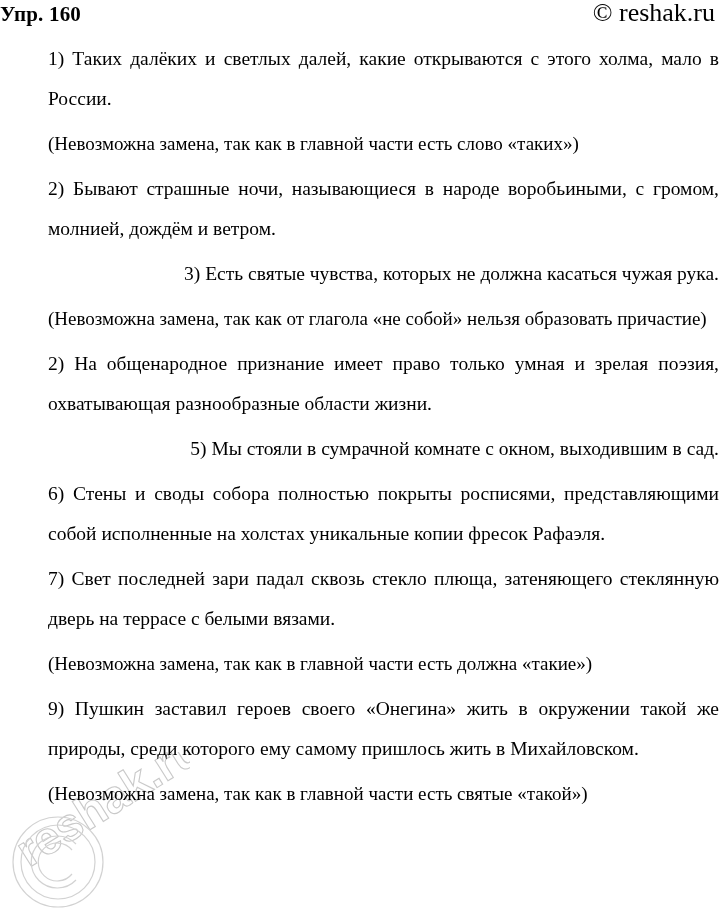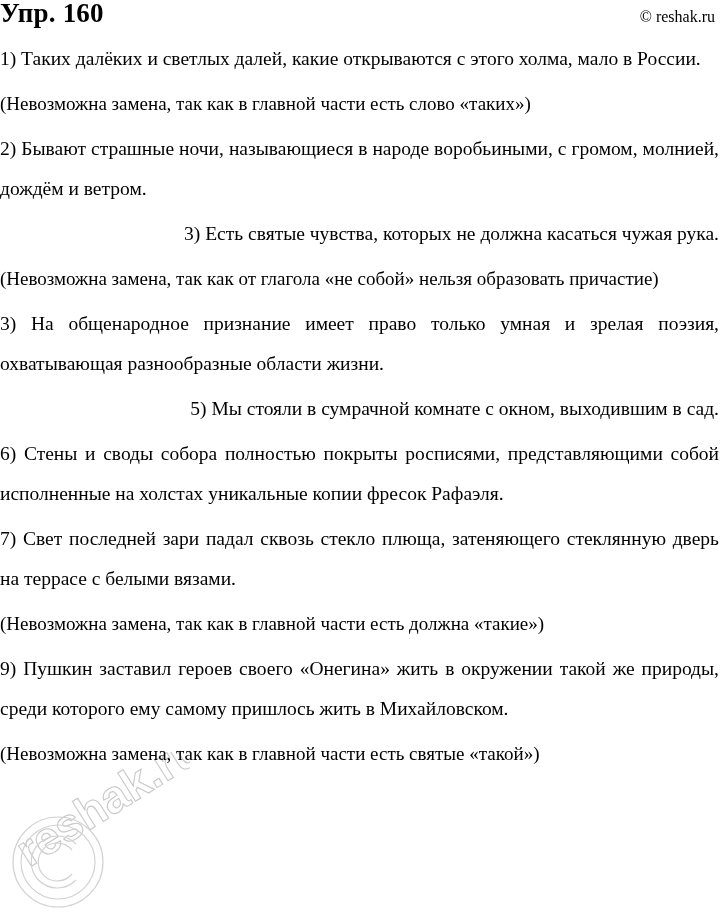--- a/index.html
+++ b/index.html
@@ -28,39 +28,40 @@
   
   .doc-header {
     position: relative;
     display: flex;
     align-items: baseline;
     justify-content: space-between;
     height: 30px;
     padding-top: 1px;
   }
   .doc-title {
-    font-size: 27px;
+    font-size: 21px;
     font-weight: bold;
     letter-spacing: 0.2px;
     line-height: 24px;
     white-space: nowrap;
   }
   .doc-credit {
-    font-size: 16px;
+    font-size: 26px;
     font-weight: normal;
     line-height: 24px;
     white-space: nowrap;
     padding-right: 4px;
   }
 
   
   .content {
     position: relative;
     z-index: 2;
     padding-top: 8px;
+    margin-left: 48px;
   }
 
   .para {
     font-size: 19.5px;
     line-height: 40px;
     text-align: justify;
     text-justify: inter-word;
     margin: 0 0 5px 0;
     padding: 0;
     hyphens: none;
@@ -132,21 +133,21 @@
   <div class="content">
 
     <p class="para">1) Таких далёких и светлых далей, какие открываются с этого холма, мало в России.</p>
     <p class="para note">(Невозможна замена, так как в главной части есть слово «таких»)</p>
 
     <p class="para">2) Бывают страшные ночи, называющиеся в народе воробьиными, с громом, молнией, дождём и ветром.</p>
 
     <p class="para single">3) Есть святые чувства, которых не должна касаться чужая рука.</p>
     <p class="para note">(Невозможна замена, так как от глагола «не собой» нельзя образовать причастие)</p>
 
-    <p class="para">3) На общенародное признание имеет право только умная и зрелая поэзия, охватывающая разнообразные области жизни.</p>
+    <p class="para">2) На общенародное признание имеет право только умная и зрелая поэзия, охватывающая разнообразные области жизни.</p>
 
     <p class="para single">5) Мы стояли в сумрачной комнате с окном, выходившим в сад.</p>
 
     <p class="para">6) Стены и своды собора полностью покрыты росписями, представляющими собой исполненные на холстах уникальные копии фресок Рафаэля.</p>
 
     <p class="para">7) Свет последней зари падал сквозь стекло плюща, затеняющего стеклянную дверь на террасе с белыми вязами.</p>
 
     <p class="para note">(Невозможна замена, так как в главной части есть должна «такие»)</p>
 
     <p class="para">9) Пушкин заставил героев своего «Онегина» жить в окружении такой же природы, среди которого ему самому пришлось жить в Михайловском.</p>

